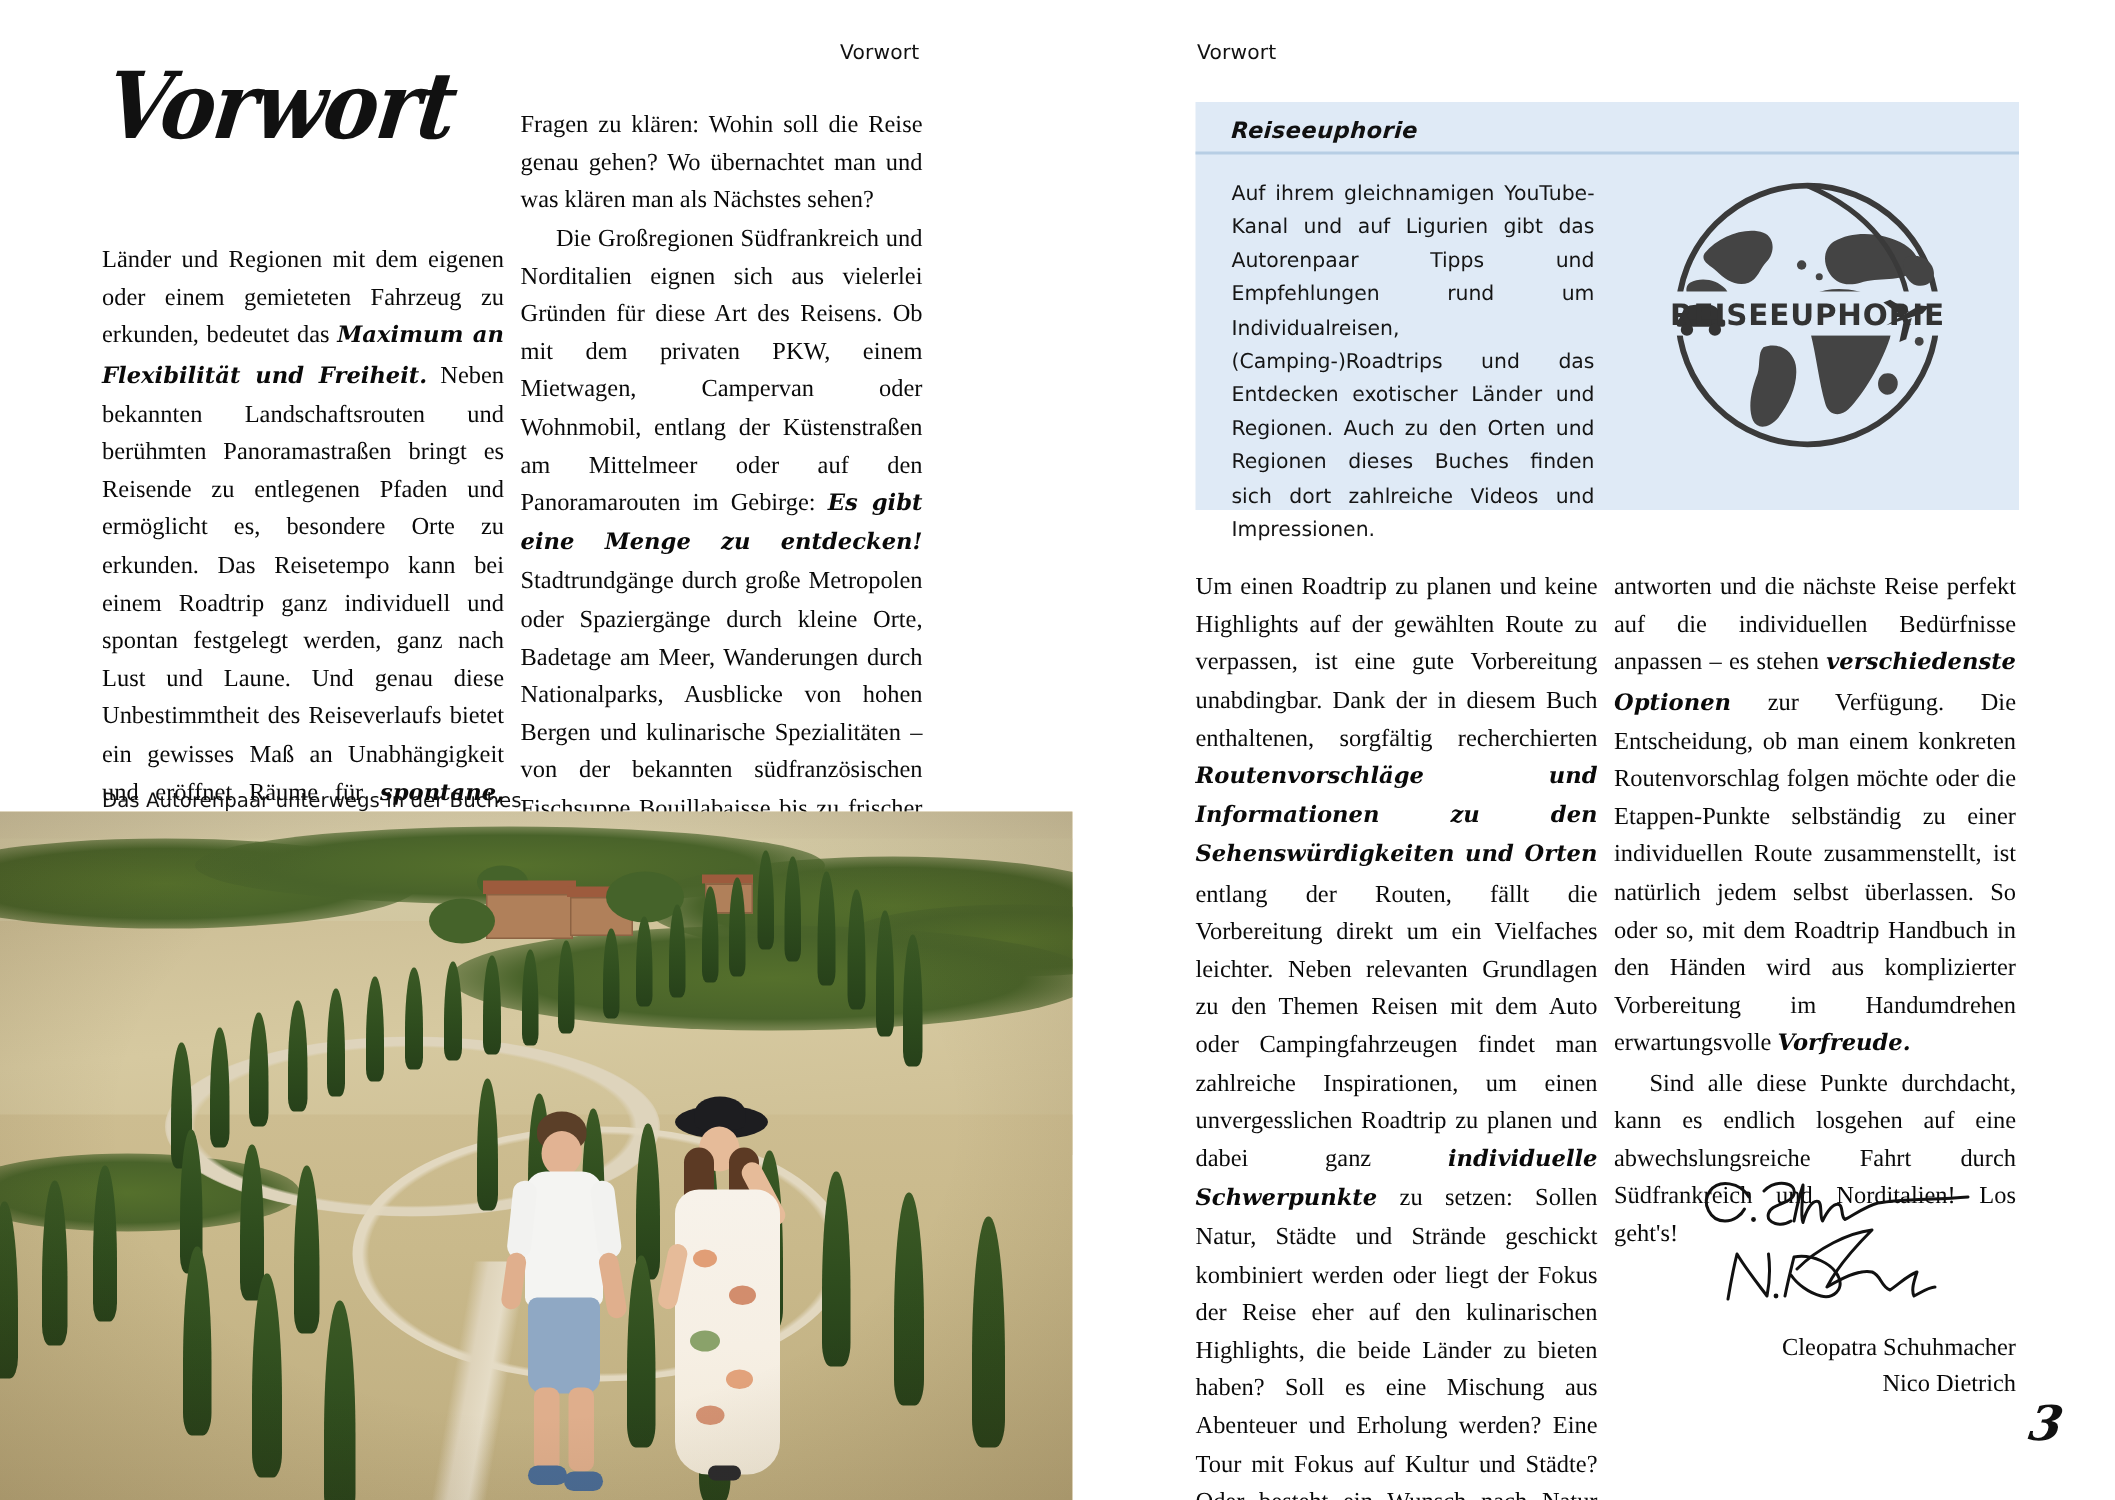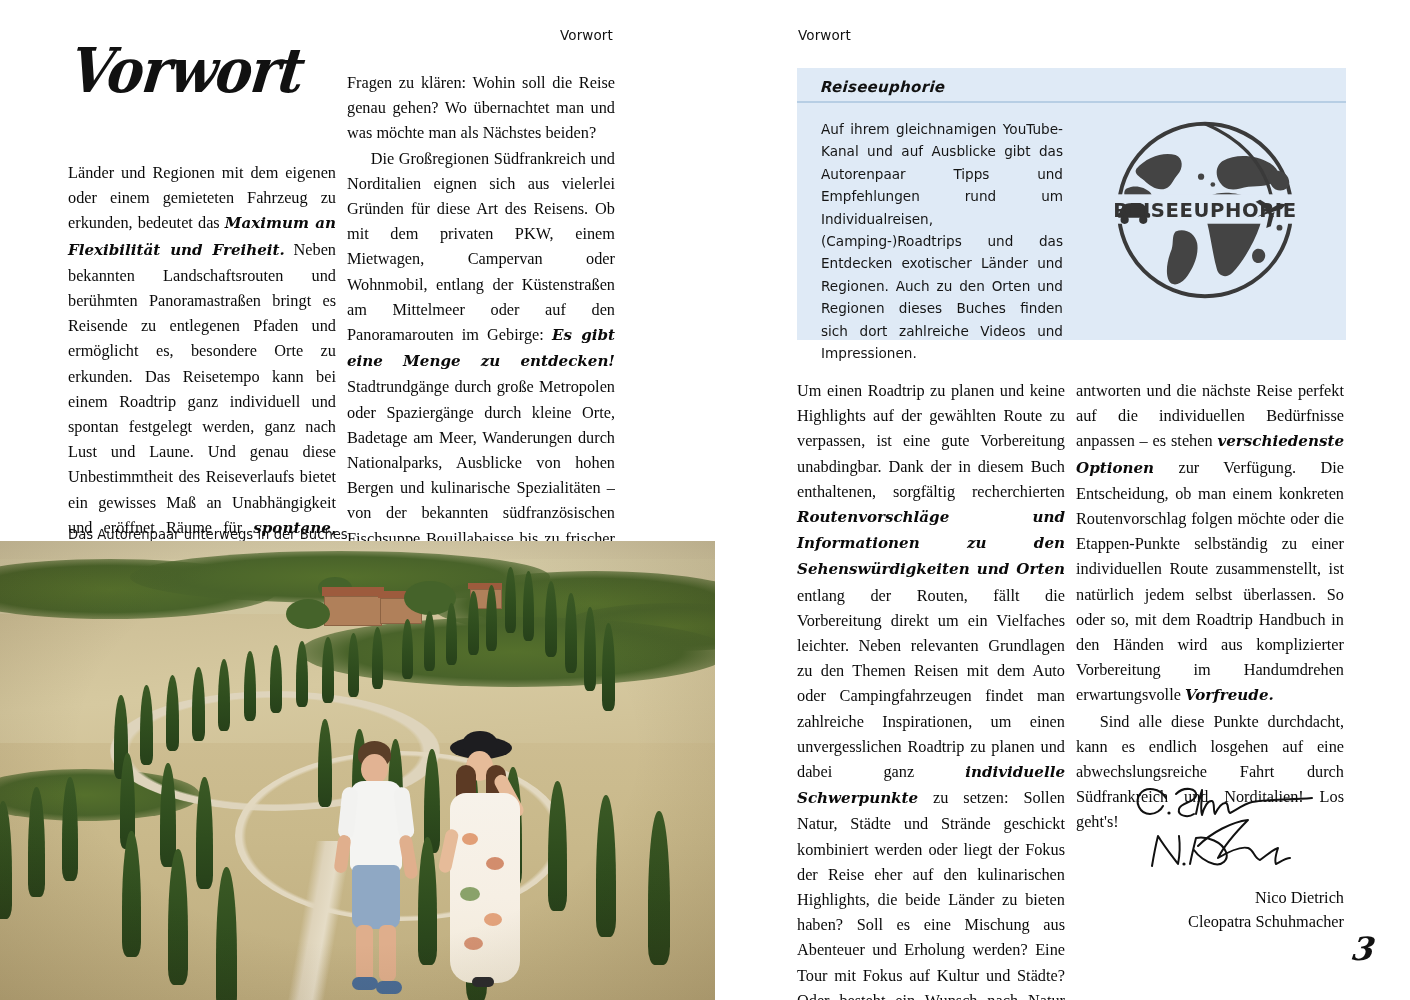--- a/index.html
+++ b/index.html
@@ -227,21 +227,21 @@
 
     <div class="runhead runhead-left">Vorwort</div>
 
     <div class="brush-title">Vorwort</div>
 
     <div class="col" id="col-l1">
         <p>Länder und Regionen mit dem eigenen oder einem gemieteten Fahrzeug zu erkunden, bedeutet das <b>Maximum an Flexibilität und Freiheit.</b> Neben bekannten Landschaftsrouten und berühmten Panoramastraßen bringt es Reisende zu entlegenen Pfaden und ermöglicht es, besondere Orte zu erkunden. Das Reisetempo kann bei einem Roadtrip ganz individuell und spontan festgelegt werden, ganz nach Lust und Laune. Und genau diese Unbestimmtheit des Reiseverlaufs bietet ein gewisses Maß an Unabhängigkeit und eröffnet Räume für <b>spontane, einzigartige Erlebnisse und Abenteuer.</b> Es bleiben vor und während der Reise lediglich folgende</p>
       </div>
 
     <div class="col" id="col-l2">
-        <p>Fragen zu klären: Wohin soll die Reise genau gehen? Wo übernachtet man und was möchte man als Nächstes beiden?</p>
+        <p>Fragen zu klären: Wohin soll die Reise genau gehen? Wo übernachtet man und was klären man als Nächstes sehen?</p>
         <p>Die Großregionen Südfrankreich und Norditalien eignen sich aus vielerlei Gründen für diese Art des Reisens. Ob mit dem privaten PKW, einem Mietwagen, Campervan oder Wohnmobil, entlang der Küstenstraßen am Mittelmeer oder auf den Panoramarouten im Gebirge: <b>Es gibt eine Menge zu entdecken!</b> Stadtrundgänge durch große Metropolen oder Spaziergänge durch kleine Orte, Badetage am Meer, Wanderungen durch Nationalparks, Ausblicke von hohen Bergen und kulinarische Spezialitäten – von der bekannten südfranzösischen Fischsuppe Bouillabaisse bis zu frischer Focaccia aus Ligurien – machen einen Roadtrip durch diese beiden Länder sehr abwechslungsreich.</p>
       </div>
 
     <div class="caption">Das Autorenpaar unterwegs in der Buches</div>
 
     <div class="photo">
       <div class="ph-sky"></div>
       <div class="ph-far-hill"></div>
       <div class="ph-field-a"></div>
       <div class="ph-field-b"></div>
@@ -354,21 +354,21 @@
   </div>
 
   <div class="page page-right">
 
     <div class="runhead runhead-right">Vorwort</div>
   </div>
 
   <div class="infobox">
     <div class="infobox-title">Reiseeuphorie</div>
     <div class="infobox-rule"></div>
-    <div class="infobox-text">Auf ihrem gleichnamigen <b>YouTube-Kanal</b> und auf <b>Ausblicke</b> gibt das Autorenpaar Tipps und Empfehlungen rund um Individualreisen, (Camping-)Roadtrips und das Entdecken exotischer Länder und Regionen. Auch zu den Orten und Regionen dieses Buches finden sich dort zahlreiche Videos und Impressionen.</div>
+    <div class="infobox-text">Auf ihrem gleichnamigen <b>YouTube-Kanal</b> und auf <b>Ligurien</b> gibt das Autorenpaar Tipps und Empfehlungen rund um Individualreisen, (Camping-)Roadtrips und das Entdecken exotischer Länder und Regionen. Auch zu den Orten und Regionen dieses Buches finden sich dort zahlreiche Videos und Impressionen.</div>
 
     <div class="logo">
       <svg viewBox="0 0 200 200" width="196" height="196" aria-hidden="true">
         <circle cx="100" cy="100" r="88" fill="none" stroke="#3a3a3a" stroke-width="4"></circle>
         <g fill="#444444">
 
           <path d="M30 58 C40 46, 58 40, 70 44 C78 47, 78 58, 72 64 C68 68, 66 76, 60 78
                    C52 81, 44 76, 38 70 C33 66, 27 63, 30 58 Z"></path>
           <path d="M20 78 C28 74, 38 76, 44 82 C48 86, 46 94, 40 96 C32 99, 22 94, 19 88 C17 84, 17 80, 20 78 Z"></path>
           <path d="M46 96 C52 94, 58 97, 60 102 C62 107, 58 112, 53 111 C47 110, 43 104, 46 96 Z"></path>
@@ -439,20 +439,20 @@
         <circle cx="108" cy="94" r="1.6" fill="#111" stroke="none"></circle>
         <path d="M114 94 C116 84, 118 76, 120 68 C132 66, 146 72, 150 82
                  C153 90, 146 96, 138 94 C130 92, 122 86, 118 80"></path>
         <path d="M122 76 C136 62, 156 52, 172 50 C160 62, 148 76, 142 88
                  C152 82, 164 76, 172 78 C178 80, 178 88, 184 90
                  C190 86, 196 80, 202 78 C200 84, 198 90, 200 94
                  C204 92, 210 88, 214 88"></path>
       </g>
     </svg>
     <div class="sig-names">
+      <div>Cleopatra Schuhmacher</div>
       <div>Nico Dietrich</div>
-      <div>Cleopatra Schuhmacher</div>
     </div>
   </div>
 
   <div class="page-number">3</div>
 
 </div>
 
 </body></html>

